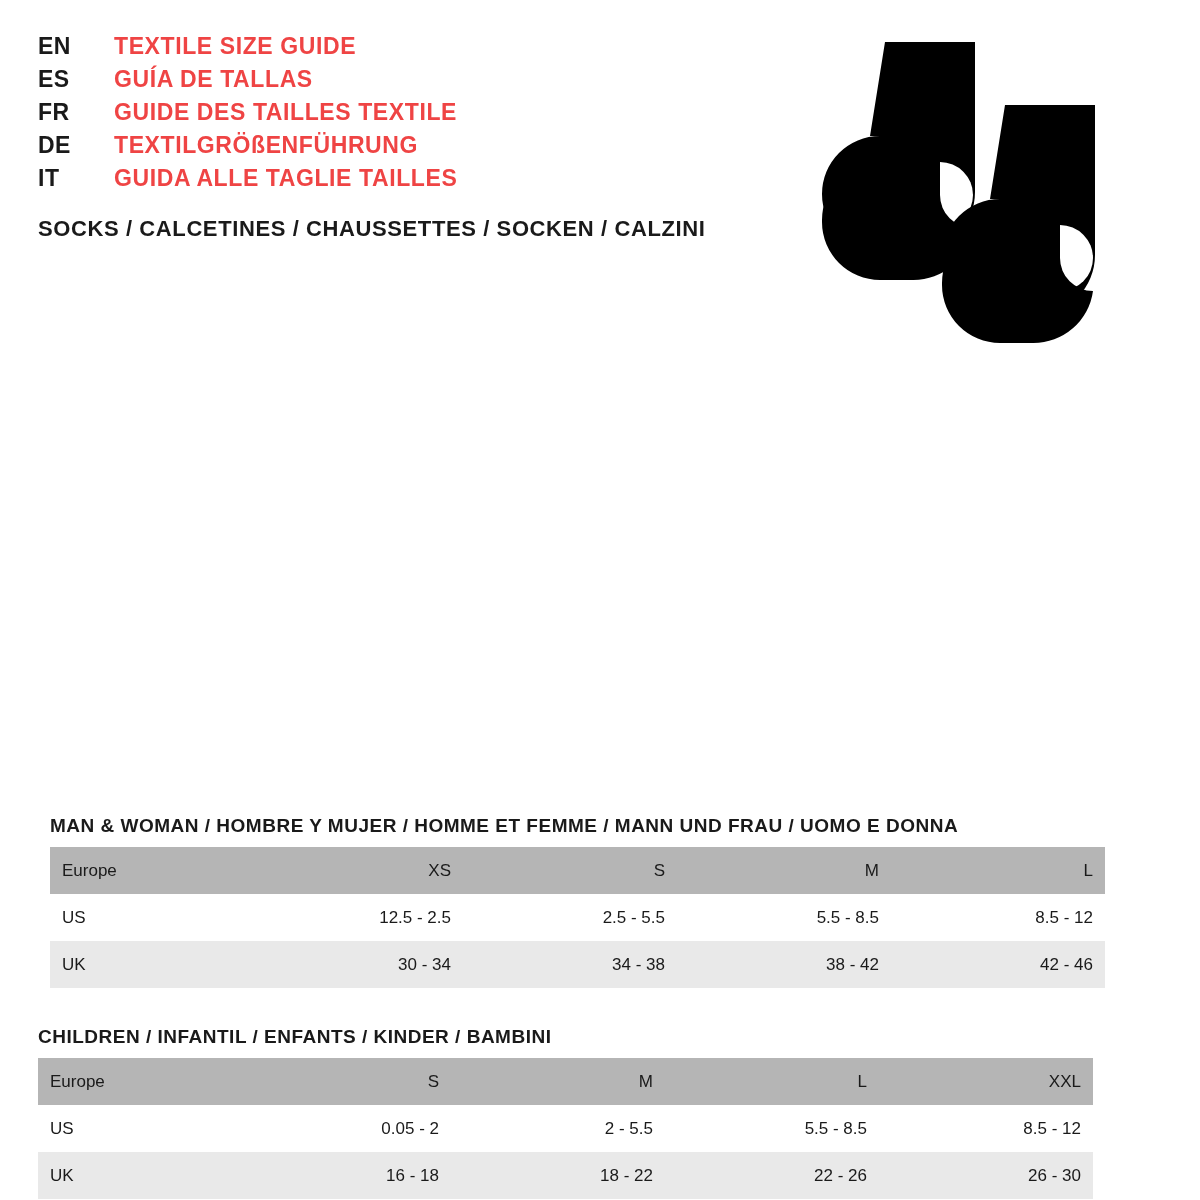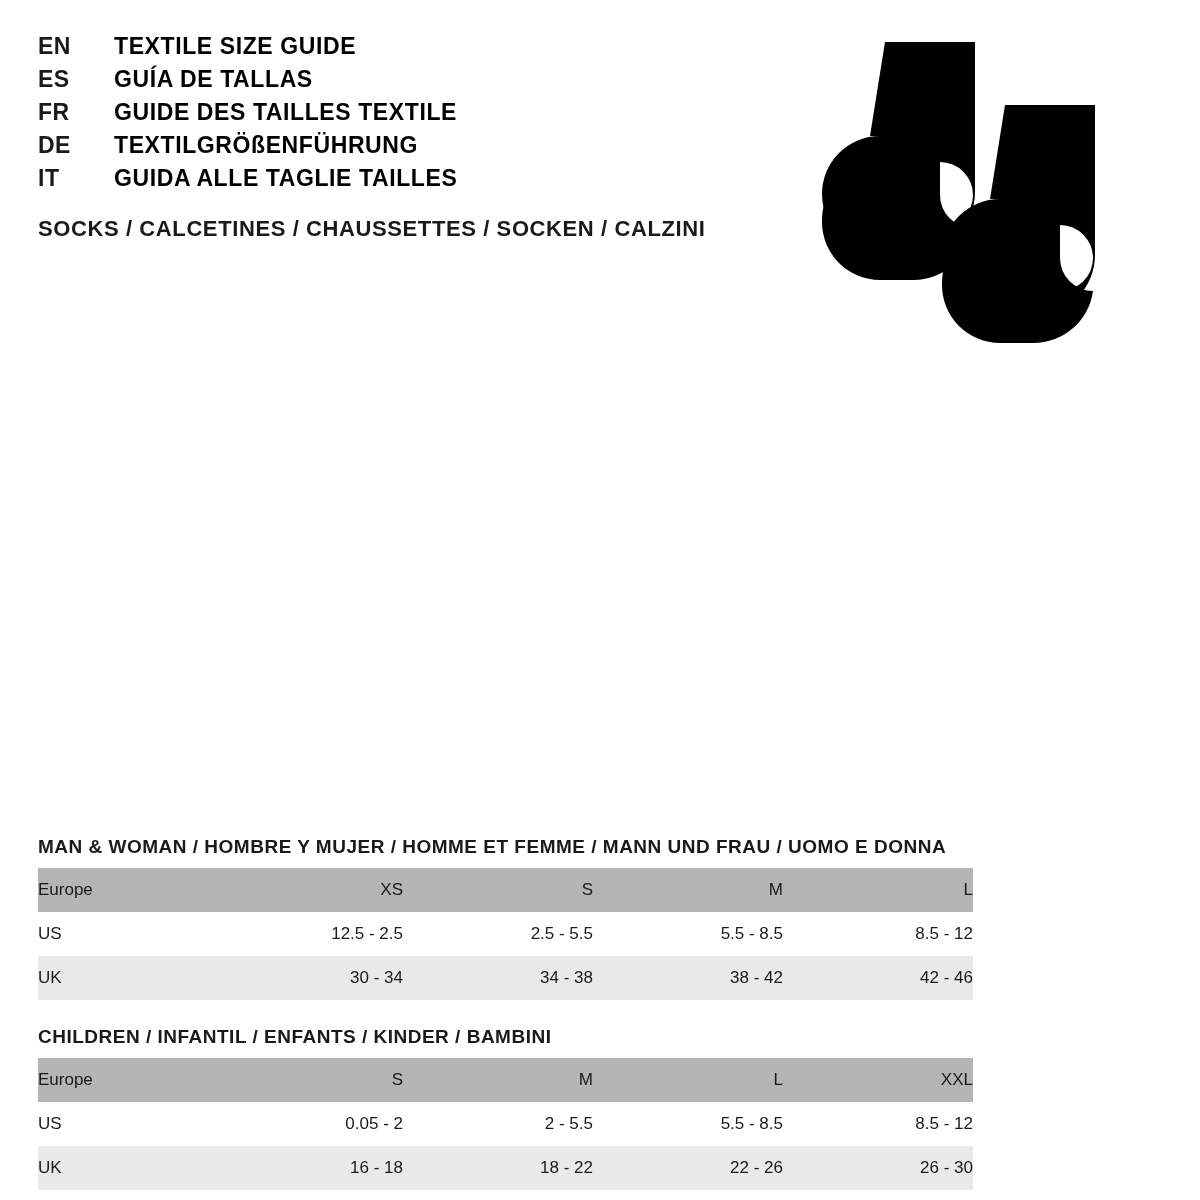--- a/index.html
+++ b/index.html
@@ -38,21 +38,21 @@
     width: 76px;
     font-size: 23px;
     font-weight: 700;
     letter-spacing: 0.5px;
     color: #1a1a1a;
   }
   .lang-text {
     font-size: 23px;
     font-weight: 700;
     letter-spacing: 0.6px;
-    color: #000000;
+    color: #ef4444;
     white-space: nowrap;
   }
   .product-line {
     margin-top: 21px;
     font-size: 22px;
     font-weight: 700;
     letter-spacing: 0.6px;
     color: #1a1a1a;
     white-space: nowrap;
   }
@@ -65,42 +65,42 @@
     width: 340px;
     height: 330px;
   }
 
   
   .section {
     position: absolute;
     left: 38px;
     width: 935px;
   }
-  .section-man { top: 836px; }
+  .section-man { top: 815px; margin-left: 12px; }
   .section-kids { top: 1026px; }
 
   .section-title {
     font-size: 19px;
     font-weight: 700;
     letter-spacing: 0.5px;
     color: #1a1a1a;
     margin-bottom: 10px;
     white-space: nowrap;
   }
 
   table.size-table {
     border-collapse: collapse;
     width: 935px;
     table-layout: fixed;
   }
   table.size-table td {
-    height: 44px;
+    height: 23px;
     font-size: 17px;
     color: #1a1a1a;
-    padding: 0;
+    padding: 12px;
   }
   table.size-table tr.row-head td {
     background: #b5b5b5;
     font-weight: 400;
   }
   table.size-table tr.row-alt td {
     background: #ffffff;
   }
   table.size-table tr.row-shade td {
     background: #e9e9e9;

